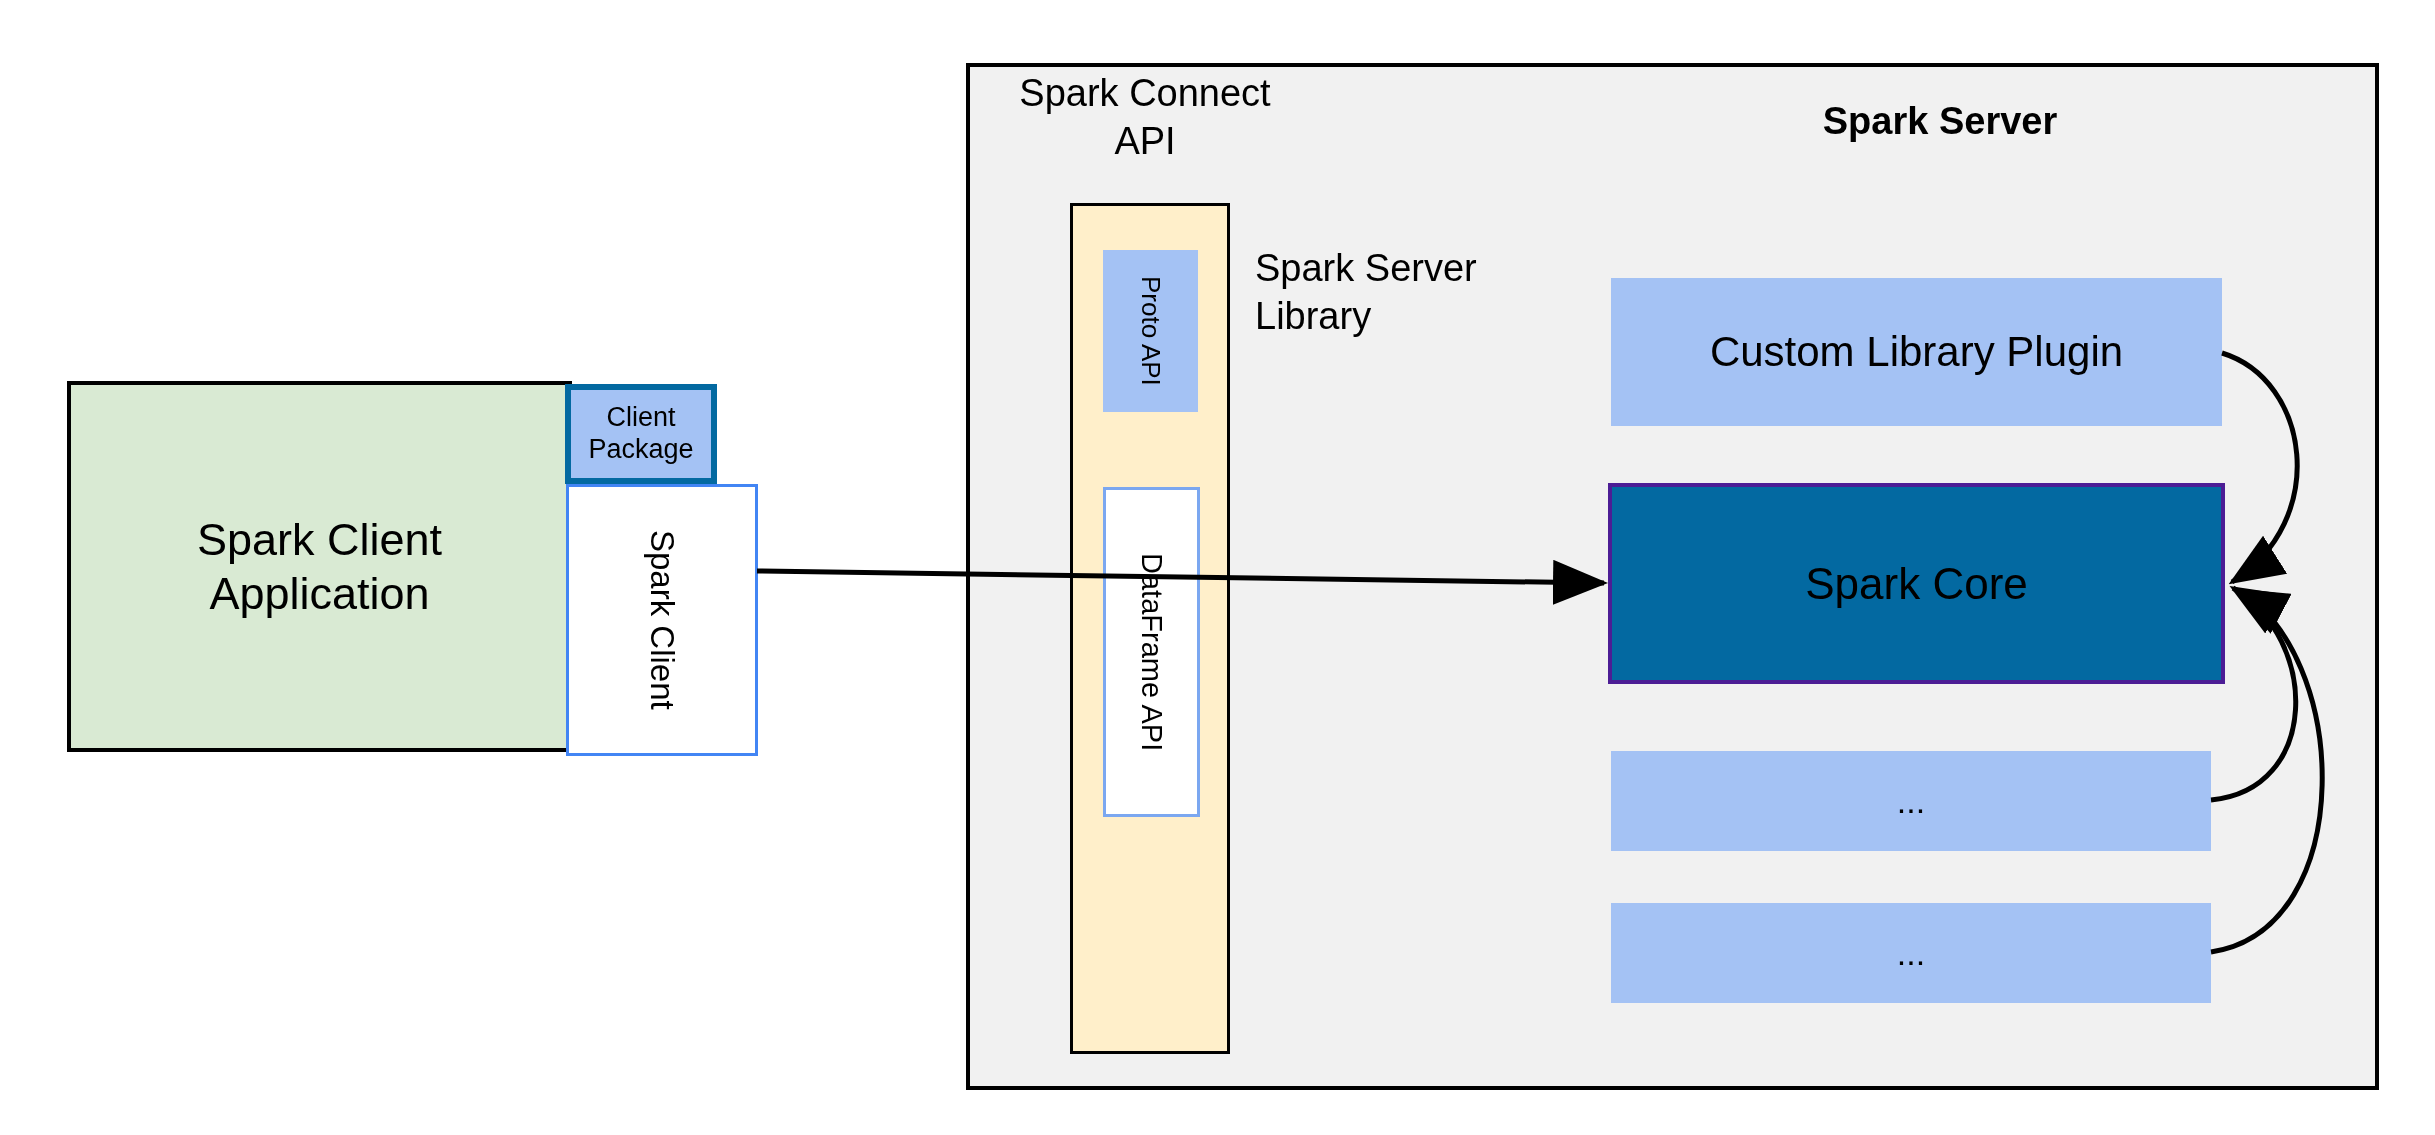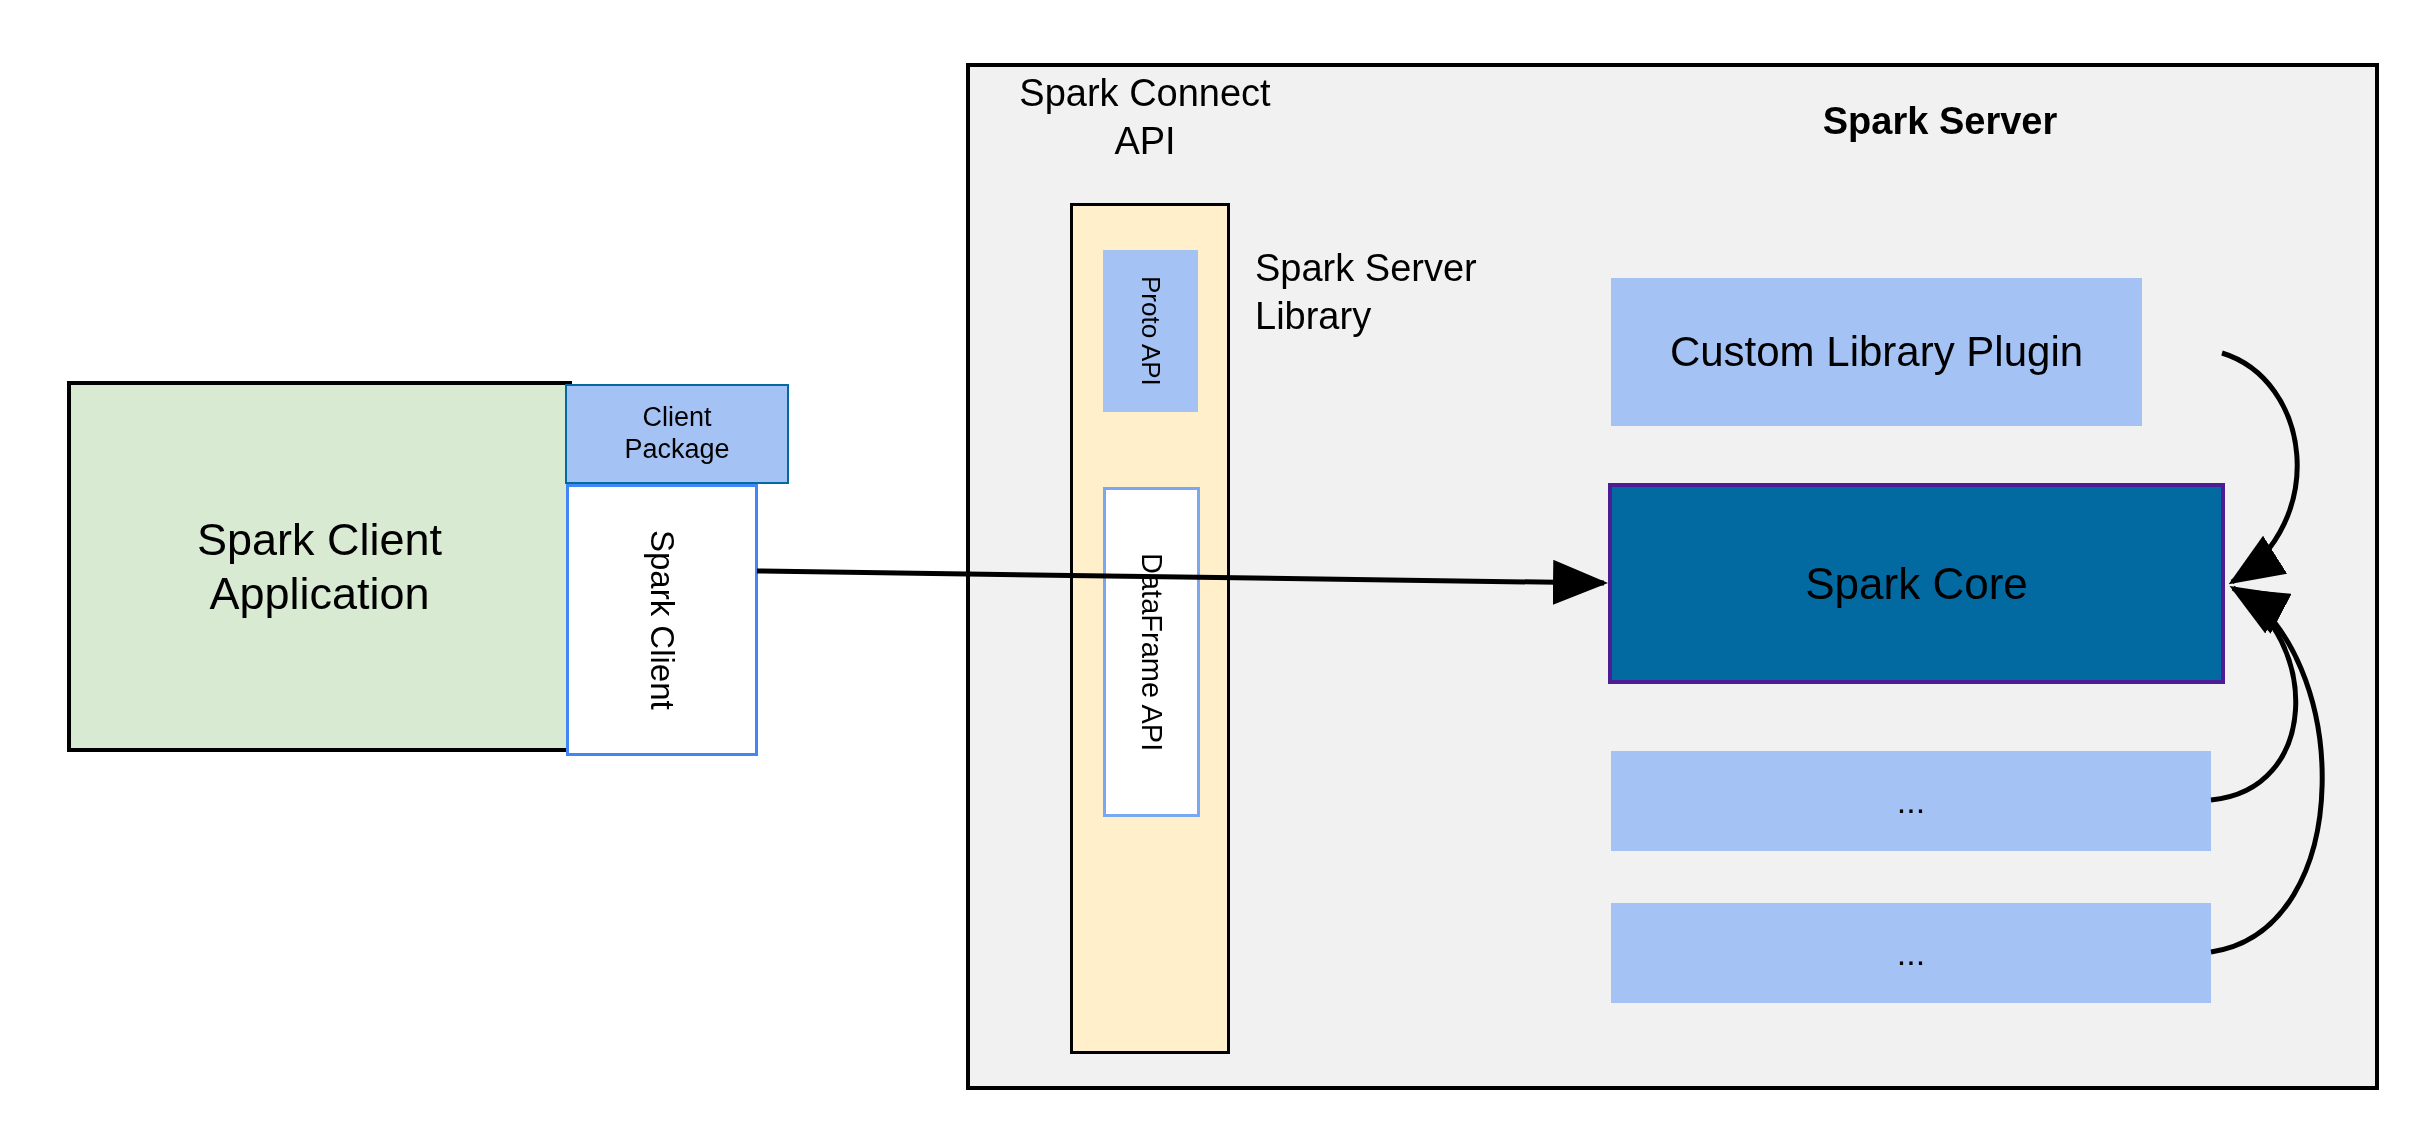--- a/index.html
+++ b/index.html
@@ -39,24 +39,24 @@
     background: #D9EAD3;
     border: 4px solid #000000;
     font-size: 45px;
     z-index: 2;
   }
   #client-app .lbl { white-space: pre-line; }
 
   #client-package {
     left: 565px;
     top: 384px;
-    width: 224px;
+    width: 152px;
     height: 100px;
     background: #A4C2F4;
-    border: 2px solid #0369a1;
+    border: 6px solid #0369a1;
     font-size: 27px;
     z-index: 3;
   }
   #client-package .lbl { white-space: pre-line; }
 
   #spark-client {
     left: 566px;
     top: 484px;
     width: 192px;
     height: 272px;
@@ -158,21 +158,21 @@
     writing-mode: vertical-rl;
     text-orientation: mixed;
     font-size: 29px;
     white-space: nowrap;
   }
 
   
   #custom-library-plugin {
     left: 1611px;
     top: 278px;
-    width: 531px;
+    width: 611px;
     height: 148px;
     background: #A4C2F4;
     border: none;
     font-size: 42px;
     z-index: 3;
   }
 
   #spark-core {
     left: 1608px;
     top: 483px;

